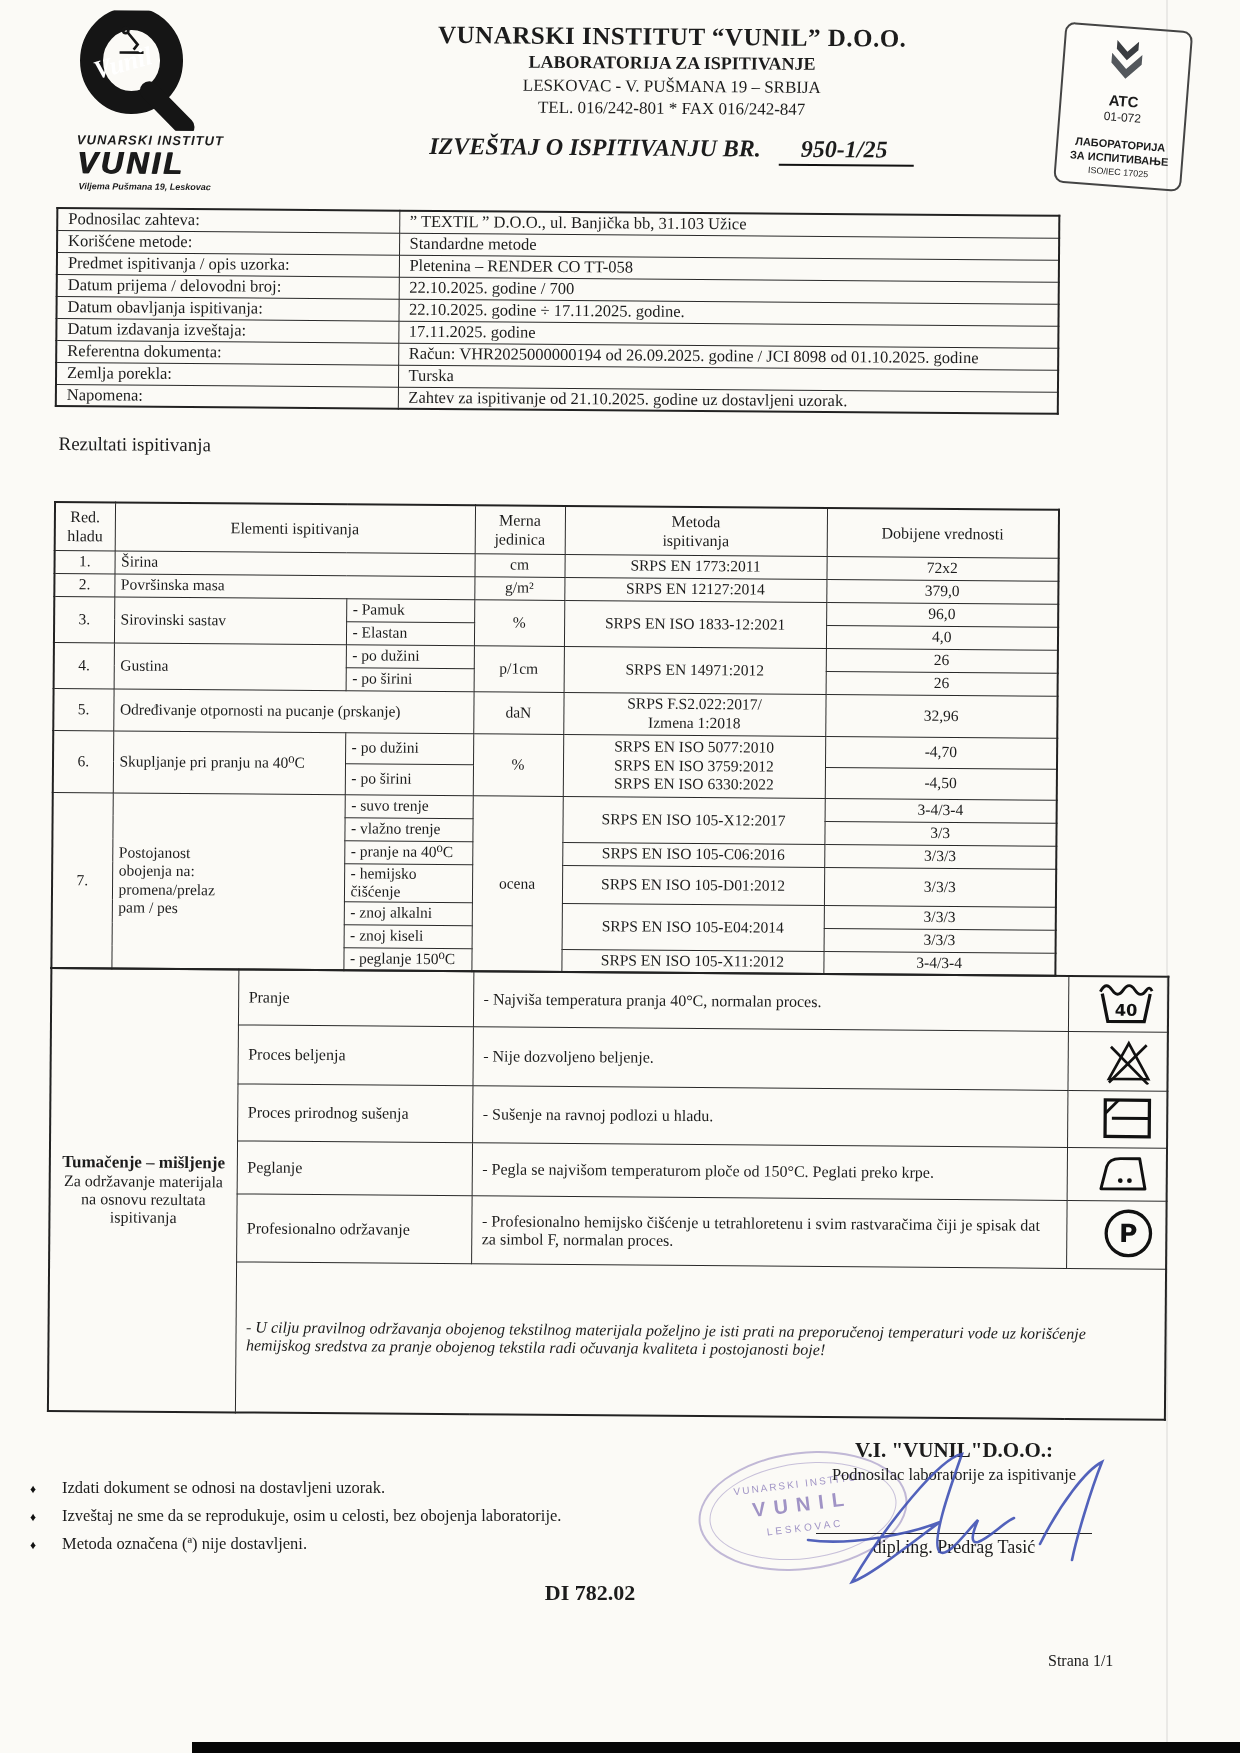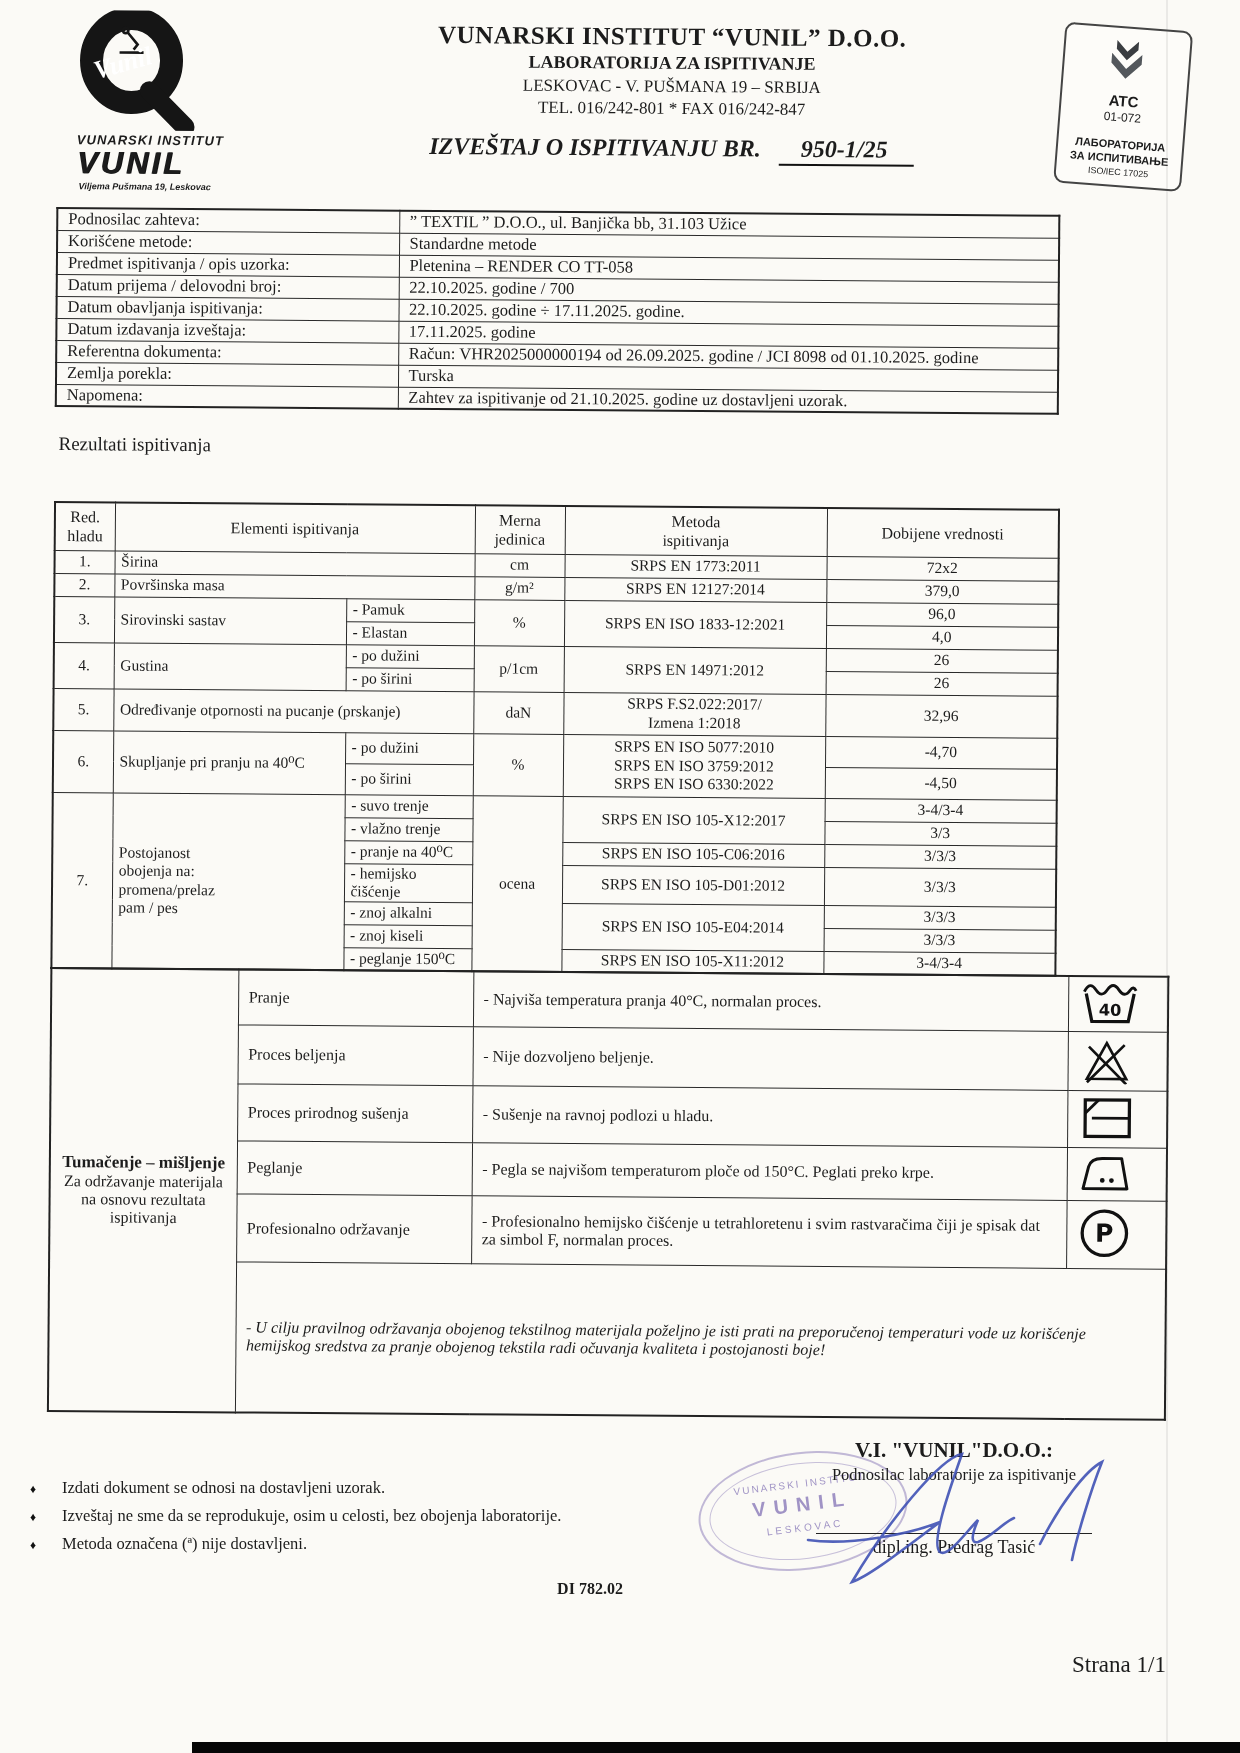--- a/index.html
+++ b/index.html
@@ -55,21 +55,21 @@
   .pre { white-space:pre-line; }
 
   
   .care-table { margin:-2px 0 0 58px; width:1117px; border:2.5px solid #222; table-layout:fixed; }
   .care-table td { font-size:16px; padding:2px 10px; }
   .care-left { text-align:center; }
   .care-left .t1 { font-weight:bold; font-size:17px; }
   .care-left .t2 { white-space:pre-line; font-size:16px; }
   .care-term { height:48px; }
   .care-desc { }
-  .care-ico { text-align:left; padding:2px;margin-left:20px; }
+  .care-ico { text-align:right; padding:2px;margin-left:20px; }
   .care-note { height:150px; font-style:italic; font-size:16px; padding:0 26px; vertical-align:middle; }
 
   
   .sig-block { position:absolute; left:758px; top:1438px; width:392px; text-align:center; }
   .sig-co   { font-size:21px; font-weight:bold; }
   .sig-role { font-size:16.5px; margin-top:2px; }
   .sig-line { width:276px; border-top:1.5px solid #222; margin:48px auto 0; }
   .sig-name { font-size:18px; margin-top:3px; }
   .sig-svg { position:absolute; left:790px; top:1448px; pointer-events:none; }
   .stamp { position:absolute; left:698px; top:1452px; width:210px; height:118px;
@@ -77,22 +77,22 @@
            transform:rotate(-7deg); color:rgba(110,92,170,.65);
            font-family:"Liberation Sans",sans-serif; text-align:center; }
   .stamp-in { position:absolute; inset:9px; border:1px solid rgba(122,104,176,.4); border-radius:50%; }
   .stamp .s1 { font-size:10px; letter-spacing:2px; margin-top:24px; }
   .stamp .s2 { font-size:20px; font-weight:bold; letter-spacing:8px; margin-top:4px; }
   .stamp .s3 { font-size:10px; letter-spacing:3px; margin-top:6px; }
   .foot-notes { position:absolute; left:18px; top:1478px; }
   .fnote { display:flex; align-items:baseline; margin-bottom:8px; font-size:16.5px; }
   .fnote .dia { font-size:12px; width:30px; text-align:center; margin-right:14px; color:#111; }
   .doc-code { position:absolute; left:470px; top:1580px; width:240px; text-align:center;
-              font-weight:bold; font-size:16px; }
-  .page-no { position:absolute; left:1072px; top:1652px; font-size:23px; }
+              font-weight:bold; font-size:22px; }
+  .page-no { position:absolute; left:1048px; top:1652px; font-size:16px; }
   .scan-bar { position:absolute; left:192px; right:0; bottom:0; height:11px; background:#060606; }
   .fold-line { position:absolute; left:1166px; top:0; width:2px; height:100%; background:rgba(90,90,90,.10); }
 </style>
 </head>
 <body>
 
 <div class="page">
   <div class="tilt">
 
     <div class="hdr">

